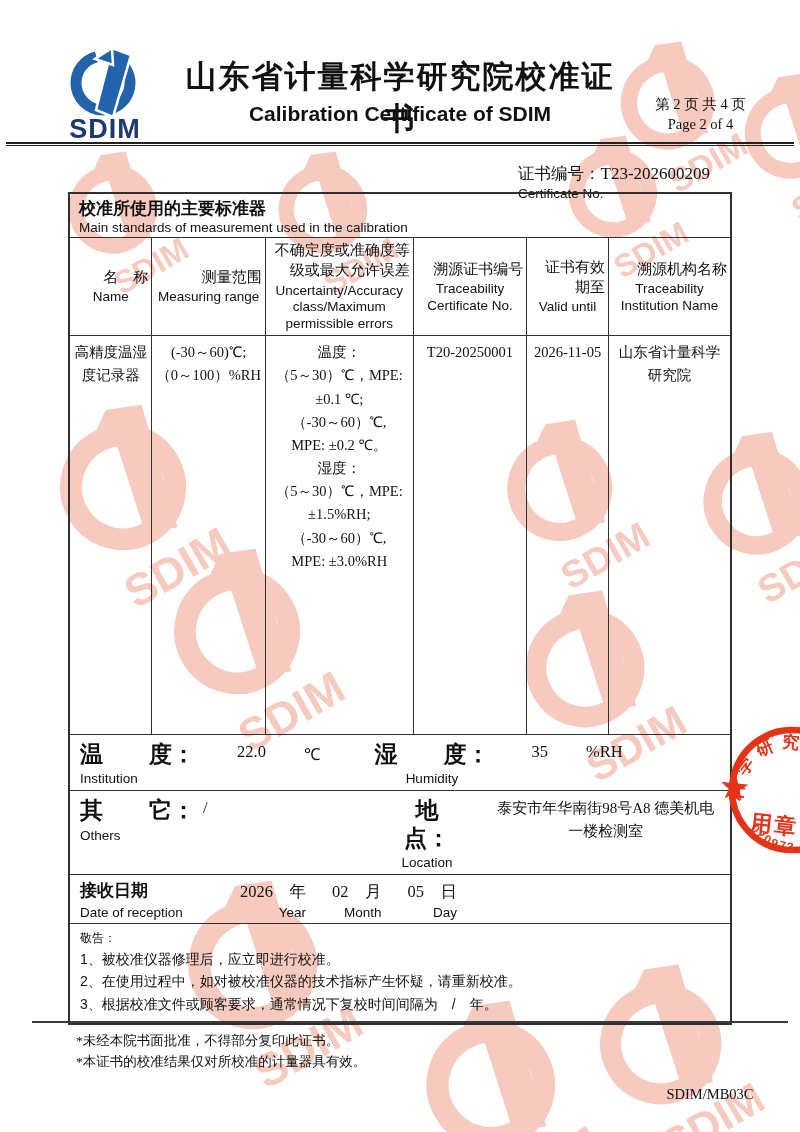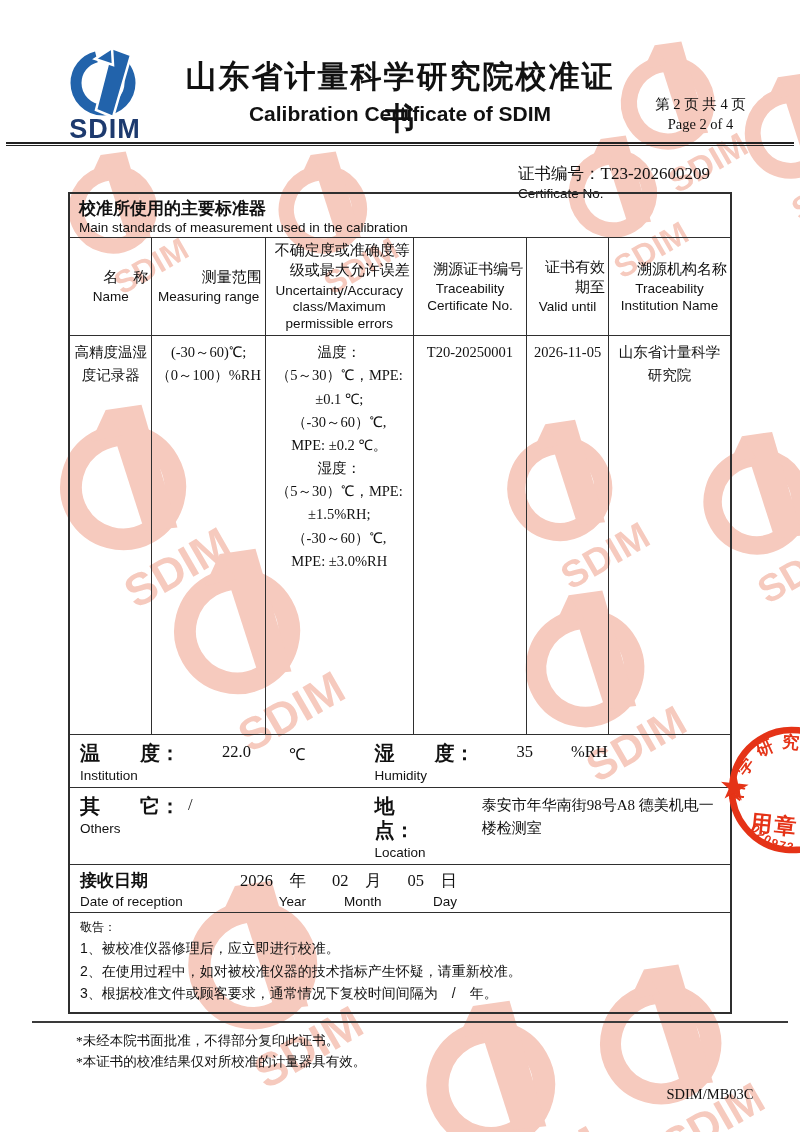--- a/index.html
+++ b/index.html
@@ -47,22 +47,22 @@
   table.std tr:last-child td{border-bottom:none;}
   table.std th{font-weight:normal;height:92px;}
   table.std th .cn{font-family:"Liberation Sans",sans-serif;font-size:15px;line-height:1.35;text-align:right;}
   table.std th .en{font-family:"Liberation Sans",sans-serif;font-size:13.5px;line-height:1.25;text-align:center;margin-top:2px;}
   table.std td{height:398px;vertical-align:top;text-align:center;font-size:14.5px;line-height:1.6;padding-top:5px;}
   .preline{white-space:pre-line;}
 
   .cond-row{display:flex;padding:6px 10px 4px 10px;}
   .cond{display:flex;align-items:flex-start;}
   .cond.left{width:46%;}
-  .cond.right{width:54%;}
-  .lab-col .cn-label{font-family:"Liberation Sans",sans-serif;font-weight:bold;font-size:20px;line-height:1.2;}
+  .cond.right{width:54%;text-align:center;}
+  .lab-col .cn-label{font-family:"Liberation Sans",sans-serif;font-weight:bold;font-size:23px;line-height:1.2;}
   .lab-col .en{font-family:"Liberation Sans",sans-serif;font-size:13.5px;margin-top:3px;}
   .cond .val{font-size:16.5px;margin-left:42px;margin-top:1px;}
   .cond .unit{font-size:16.5px;margin-left:38px;margin-top:1px;}
   .cond .slash{font-size:16.5px;margin-left:8px;margin-top:1px;}
   .loc-val{font-size:15px;line-height:1.55;width:250px;margin-left:12px;}
 
   .rec-row{display:flex;padding:6px 10px 3px 10px;align-items:center;}
   .rec-block .n1{font-family:"Liberation Sans",sans-serif;font-weight:bold;font-size:17px;line-height:1.2;}
   .rec-block .n2{font-family:"Liberation Sans",sans-serif;font-size:13.5px;margin-top:3px;}
   .rec-unit .n1{font-weight:normal;font-family:"Liberation Serif",serif;font-size:16.5px;}

